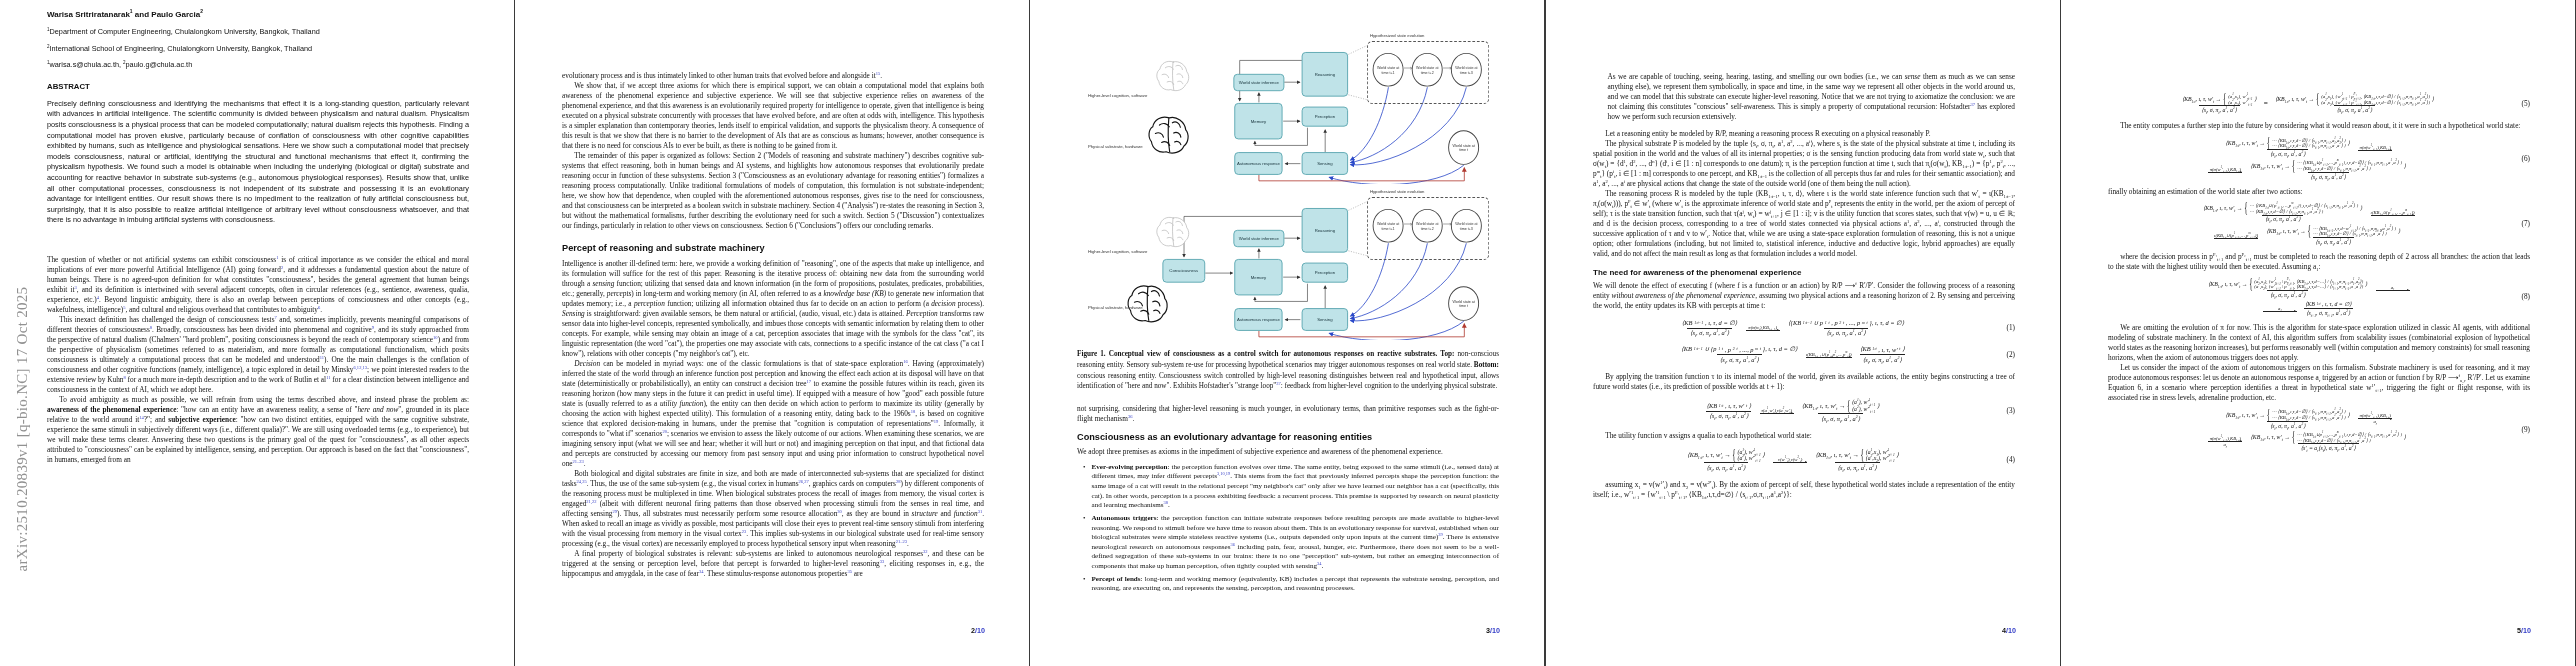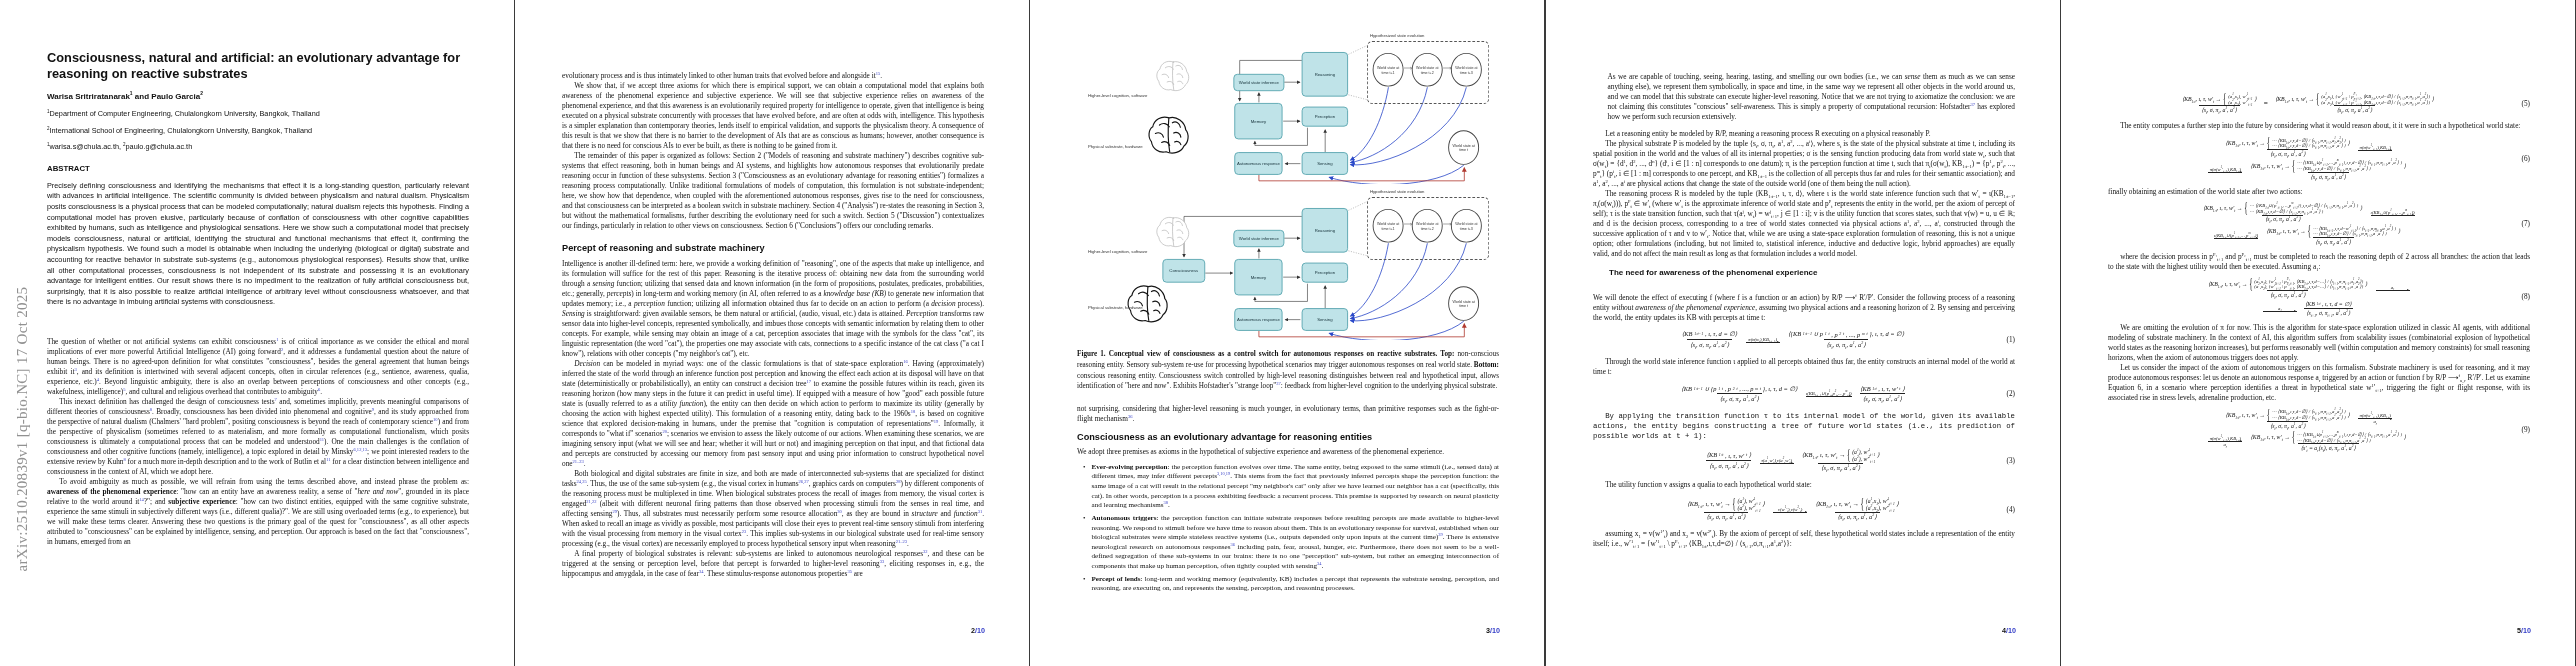--- a/index.html
+++ b/index.html
@@ -13,21 +13,21 @@
   .affil{font-family:"Liberation Sans",sans-serif;font-size:7.3px;margin-top:7.8px;}
   .absh{font-family:"Liberation Sans",sans-serif;font-weight:bold;font-size:7.8px;margin-top:12.2px;}
   .absp{font-family:"Liberation Sans",sans-serif;font-size:7.3px;line-height:10.6px;text-align:justify;margin-top:8.3px;}
   
   .para{font-size:7.3px;line-height:10px;text-align:justify;margin:0;}
   .para.ind{text-indent:12.2px;}
   sup{font-size:0.62em;vertical-align:super;line-height:0;}
   sub{font-size:0.62em;vertical-align:sub;line-height:0;}
   sup.cite{color:#3740c8;}
   .h2{font-family:"Liberation Sans",sans-serif;font-weight:bold;font-size:9.2px;margin:0;}
-  .h3{font-family:"Liberation Sans",sans-serif;font-weight:bold;font-size:8px;margin:16px;}
+  .h3{font-family:"Liberation Sans",sans-serif;font-weight:bold;font-size:8px;margin:0;}
   
   .bullet{display:flex;font-size:7.1px;line-height:9.6px;text-align:justify;}
   .bullet .dot{flex:0 0 14.5px;text-align:center;}
   .bullet .btxt{flex:1;}
   
   .eq{position:relative;display:flex;justify-content:center;align-items:center;padding-right:22px;}
   .eq-rows{display:flex;flex-direction:column;gap:3.3px;align-items:center;}
   .eq-row{display:flex;align-items:center;gap:4.4px;}
   .frac{display:inline-flex;flex-direction:column;align-items:center;font-size:6.4px;font-style:italic;}
   .frac .ftop{padding:0 2.8px 0.8px;display:flex;align-items:center;gap:1.7px;}
@@ -58,21 +58,20 @@
   .footer .frest{color:#3740c8;}
   .watermark{position:absolute;left:22px;top:429px;width:445px;transform:translate(-50%,-50%) rotate(-90deg);
              text-align:center;font-family:"Liberation Serif",serif;font-size:15px;color:#919191;letter-spacing:0.3px;white-space:nowrap;}
 </style>
 </head>
 <body>
 
 <div class="page" style="left:0">
   <div class="watermark">arXiv:2510.20839v1  [q-bio.NC]  17 Oct 2025</div>
   <div class="content">
-      <div class="title">Consciousness, natural and artificial: an evolutionary advantage for reasoning on reactive substrates</div>
       <div class="authors">Warisa Sritriratanarak<sup>1</sup> and Paulo Garcia<sup>2</sup></div>
       <div class="affil"><sup>1</sup>Department of Computer Engineering, Chulalongkorn University, Bangkok, Thailand</div>
       <div class="affil"><sup>2</sup>International School of Engineering, Chulalongkorn University, Bangkok, Thailand</div>
       <div class="affil"><sup>1</sup>warisa.s@chula.ac.th, <sup>2</sup>paulo.g@chula.ac.th</div>
       <div class="absh">ABSTRACT</div>
       <div class="absp" style="margin-top: 8.3px;">Precisely defining consciousness and identifying the mechanisms that effect it is a long-standing question, particularly relevant with advances in artificial intelligence. The scientific community is divided between physicalism and natural dualism. Physicalism posits consciousness is a physical process that can be modeled computationally; natural dualism rejects this hypothesis. Finding a computational model has proven elusive, particularly because of conflation of consciousness with other cognitive capabilities exhibited by humans, such as intelligence and physiological sensations. Here we show such a computational model that precisely models consciousness, natural or artificial, identifying the structural and functional mechanisms that effect it, confirming the physicalism hypothesis. We found such a model is obtainable when including the underlying (biological or digital) substrate and accounting for reactive behavior in substrate sub-systems (e.g., autonomous physiological responses). Results show that, unlike all other computational processes, consciousness is not independent of its substrate and possessing it is an evolutionary advantage for intelligent entities. Our result shows there is no impediment to the realization of fully artificial consciousness but, surprisingly, that it is also possible to realize artificial intelligence of arbitrary level without consciousness whatsoever, and that there is no advantage in imbuing artificial systems with consciousness.</div>
       <div class="para" style="margin-top: 29px;">The question of whether or not artificial systems can exhibit consciousness<sup class="cite">1</sup> is of critical importance as we consider the ethical and moral implications of ever more powerful Artificial Intelligence (AI) going forward<sup class="cite">2</sup>, and it addresses a fundamental question about the nature of human beings. There is no agreed-upon definition for what constitutes "consciousness", besides the general agreement that human beings exhibit it<sup class="cite">3</sup>, and its definition is intertwined with several adjacent concepts, often in circular references (e.g., sentience, awareness, qualia, experience, etc.)<sup class="cite">4</sup>. Beyond linguistic ambiguity, there is also an overlap between perceptions of consciousness and other concepts (e.g., wakefulness, intelligence)<sup class="cite">5</sup>, and cultural and religious overhead that contributes to ambiguity<sup class="cite">6</sup>.</div>
       <div class="para ind">This inexact definition has challenged the design of consciousness tests<sup class="cite">7</sup> and, sometimes implicitly, prevents meaningful comparisons of different theories of consciousness<sup class="cite">8</sup>. Broadly, consciousness has been divided into phenomenal and cognitive<sup class="cite">9</sup>, and its study approached from the perspective of natural dualism (Chalmers' "hard problem", positing consciousness is beyond the reach of contemporary science<sup class="cite">10</sup>) and from the perspective of physicalism (sometimes referred to as materialism, and more formally as computational functionalism, which posits consciousness is ultimately a computational process that can be modeled and understood<sup class="cite">11</sup>). One the main challenges is the conflation of consciousness and other cognitive functions (namely, intelligence), a topic explored in detail by Minsky<sup class="cite">6,12,13</sup>; we point interested readers to the extensive review by Kuhn<sup class="cite">8</sup> for a much more in-depth description and to the work of Butlin et al<sup class="cite">11</sup> for a clear distinction between intelligence and consciousness in the context of AI, which we adopt here.</div>
       <div class="para ind">To avoid ambiguity as much as possible, we will refrain from using the terms described above, and instead phrase the problem as: <strong>awareness of the phenomenal experience</strong>: "how can an entity have an awareness reality, a sense of "<em>here and now</em>", grounded in its place relative to the world around it<sup class="cite">14</sup>?"; and <strong>subjective experience</strong>: "how can two distinct entities, equipped with the same cognitive substrate, experience the same stimuli in subjectively different ways (i.e., different qualia)?". We are still using overloaded terms (e.g., to experience), but we will make these terms clearer. Answering these two questions is the primary goal of the quest for "consciousness", as all other aspects attributed to "consciousness" can be explained by intelligence, sensing, and perception. Our approach is based on the fact that "consciousness", in humans, emerged from an</div>
     </div>
@@ -227,21 +226,21 @@
             <div class="fellipse" style="left: 400px; top: 23px; width: 34px; height: 37px;">World state at time t+3</div>
             <div class="fellipse" style="left: 397px; top: 108px; width: 34px; height: 38px;">World state at time t</div>
             <div class="fbig" style="left: 348px; top: 36px;">⟹</div>
             <div class="fbig" style="left: 391px; top: 36px;">⟹</div>
           </div>
         </div>
       </div>
       <div class="caption" style="margin-top: 9px;"><strong>Figure 1. Conceptual view of consciousness as a control switch for autonomous responses on reactive substrates. Top:</strong> non-conscious reasoning entity. Sensory sub-system re-use for processing hypothetical scenarios may trigger autonomous responses on real world state. <strong>Bottom:</strong> conscious reasoning entity. Consciousness switch controlled by high-level reasoning distinguishes between real and hypothetical input, allows identification of "here and now". Exhibits Hofstadter's "strange loop"<sup class="cite">37</sup>: feedback from higher-level cognition to the underlying physical substrate.</div>
       <div class="para" style="margin-top: 12.2px;">not surprising, considering that higher-level reasoning is much younger, in evolutionary terms, than primitive responses such as the fight-or-flight mechanism<sup class="cite">36</sup>.</div>
       <div class="h2" style="margin-top: 8.3px;">Consciousness as an evolutionary advantage for reasoning entities</div>
-      <div class="para" style="margin-top: 4.4px;">We adopt three premises as axioms in the hypothetical of subjective experience and awareness of the phenomenal experience.</div>
+      <div class="para" style="margin-top: 4.4px;">We adopt three premises as axioms in the impediment of subjective experience and awareness of the phenomenal experience.</div>
       <div class="bullets" style="margin-top: 6.1px;">
         <div class="bullet">
           <span class="dot">•</span>
           <span class="btxt"><strong>Ever-evolving perception</strong>: the perception function evolves over time. The same entity, being exposed to the same stimuli (i.e., sensed data) at different times, may infer different percepts<sup class="cite">3,10,19</sup>. This stems from the fact that previously inferred percepts shape the perception function: the same image of a cat will result in the relational percept "my neighbor's cat" only after we have learned our neighbor has a cat (specifically, this cat). In other words, perception is a process exhibiting feedback: a recurrent process. This premise is supported by research on neural plasticity and learning mechanisms<sup class="cite">38</sup>.</span>
         </div>
         <div class="bullet" style="margin-top: 3.3px;">
           <span class="dot">•</span>
           <span class="btxt"><strong>Autonomous triggers</strong>: the perception function can initiate substrate responses before resulting percepts are made available to higher-level reasoning. We respond to stimuli before we have time to reason about them. This is an evolutionary response for survival, established when our biological substrates were simple stateless reactive systems (i.e., outputs depended only upon inputs at the current time)<sup class="cite">39</sup>. There is extensive neurological research on autonomous responses<sup class="cite">36</sup> including pain, fear, arousal, hunger, etc. Furthermore, there does not seem to be a well-defined segregation of these sub-systems in our brains: there is no one "perception" sub-system, but rather an emerging interconnection of components that make up human perception, often tightly coupled with sensing<sup class="cite">34</sup>.</span>
         </div>
         <div class="bullet" style="margin-top: 3.3px;">
@@ -272,41 +271,40 @@
               <span class="shaft"></span>
             </span>
             <span class="frac">
               <span class="ftop">⟨{KB<sub>1:t−1</sub> ∪ p<sup>1</sup><sub>t</sub>, p<sup>2</sup><sub>t</sub>, ..., p<sup>m</sup><sub>t</sub>}, ι, τ, d = ∅⟩</span>
               <span class="fbot">⟨s<sub>t</sub>, σ, π<sub>t</sub>, a<sup>1</sup>, a<sup>2</sup>⟩</span>
             </span>
           </div>
         </div>
         <span class="eq-num">(1)</span>
       </div>
-      <div class="para ind" style="margin-top: 7.8px;">Through the world state inference function ι applied to all percepts obtained thus far, the entity constructs an internal model of the world at time t:</div>
       <div class="eq" style="margin-top: 7.8px;">
         <div class="eq-rows">
           <div class="eq-row">
             <span class="frac">
               <span class="ftop">⟨KB<sub>1:t−1</sub> ∪ {p<sup>1</sup><sub>t</sub>, p<sup>2</sup><sub>t</sub>, ..., p<sup>m</sup><sub>t</sub>}, ι, τ, d = ∅⟩</span>
               <span class="fbot">⟨s<sub>t</sub>, σ, π<sub>t</sub>, a<sup>1</sup>, a<sup>2</sup>⟩</span>
             </span>
             <span class="arrow">
               <span class="lab">ι(KB<sub>1:t−1</sub>∪{p<sup>1</sup><sub>t</sub>,p<sup>2</sup><sub>t</sub>,...,p<sup>m</sup><sub>t</sub>})</span>
               <span class="shaft"></span>
             </span>
             <span class="frac">
               <span class="ftop">⟨KB<sub>1:t</sub>, ι, τ, w′<sub>t</sub>⟩</span>
               <span class="fbot">⟨s<sub>t</sub>, σ, π<sub>t</sub>, a<sup>1</sup>, a<sup>2</sup>⟩</span>
             </span>
           </div>
         </div>
         <span class="eq-num">(2)</span>
       </div>
-      <div class="para ind" style="margin-top: 7.8px; font-family: Liberation Mono, monospace;">By applying the transition function τ to its internal model of the world, given its available actions, the entity begins constructing a tree of future world states (i.e., its prediction of possible worlds at t + 1):</div>
+      <div class="para ind" style="margin-top: 7.8px;">By applying the transition function τ to its internal model of the world, given its available actions, the entity begins constructing a tree of future world states (i.e., its prediction of possible worlds at t + 1):</div>
       <div class="eq" style="margin-top: 7.8px;">
         <div class="eq-rows">
           <div class="eq-row">
             <span class="frac">
               <span class="ftop">⟨KB<sub>1:t</sub>, ι, τ, w′<sub>t</sub>⟩</span>
               <span class="fbot">⟨s<sub>t</sub>, σ, π<sub>t</sub>, a<sup>1</sup>, a<sup>2</sup>⟩</span>
             </span>
             <span class="arrow">
               <span class="lab">τ(a<sup>1</sup>,w′<sub>t</sub>),τ(a<sup>2</sup>,w′<sub>t</sub>)</span>
               <span class="shaft"></span>

